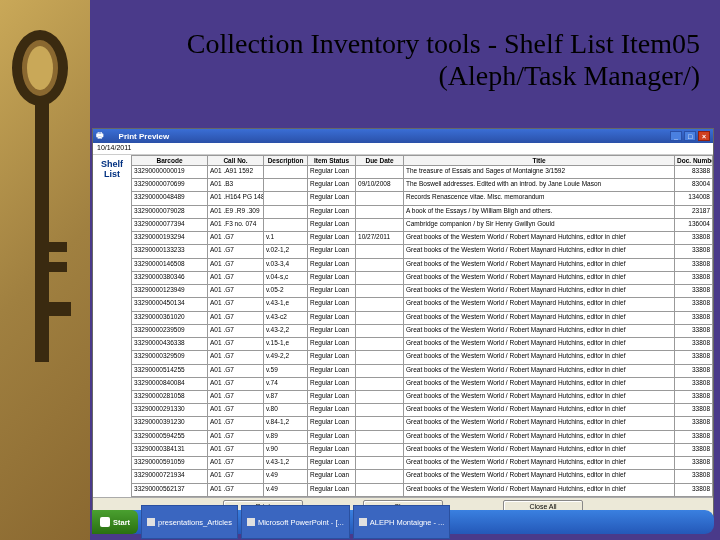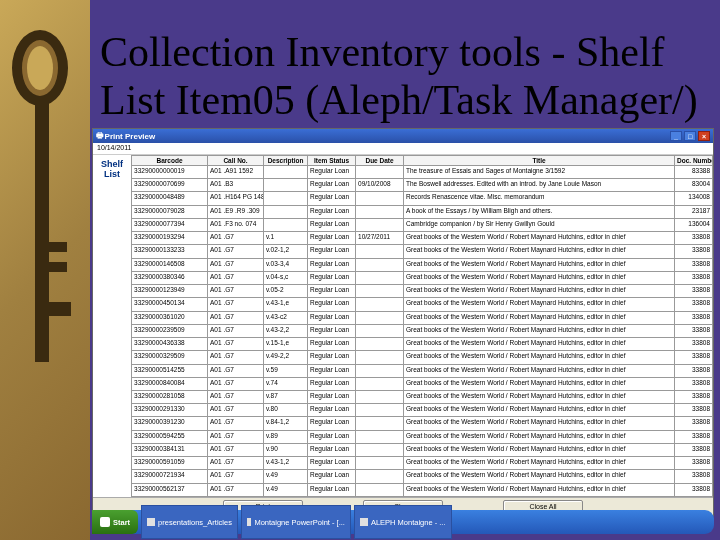--- a/index.html
+++ b/index.html
@@ -4,21 +4,21 @@
 <style>
   * { box-sizing: border-box; margin: 0; padding: 0; }
   body { width: 720px; height: 540px; overflow: hidden; font-family: Arial, sans-serif; }
   .slide { width: 720px; height: 540px; background: #4a3a8a; position: relative; }
   .key-bg { position: absolute; left: 0; top: 0; width: 90px; height: 540px; background: linear-gradient(135deg, #c9a858 0%, #a08040 50%, #8a6830 100%); overflow: hidden; }
   .key-shape { position: absolute; left: 12px; top: 30px; width: 60px; }
   .key-ring { width: 56px; height: 76px; border: 10px solid #3a2a10; border-radius: 50%; background: #8a6830; position: relative; }
   .key-ring::after { content:""; position:absolute; left:50%; top:50%; width:26px; height:44px; background:#c9a858; border-radius:50%; transform:translate(-50%,-50%); }
   .key-shaft { width: 14px; height: 260px; background: #3a2a10; margin: -4px auto 0; position: relative; }
   .key-bit { position:absolute; right:-18px; width:18px; height:10px; background:#3a2a10; }
-  .title { position:absolute; left:100px; top:28px; right:20px; color:#000; font-family:"Times New Roman",serif; font-size:42px; line-height:1.15; text-align:left; }
+  .title { position:absolute; left:100px; top:28px; right:20px; color:#000; font-family:"Times New Roman",serif; font-size:28px; line-height:1.15; text-align:right; }
   .window { position:absolute; left:92px; top:128px; right:6px; bottom:24px; background:#ece9d8; border:1px solid #666; font-size:7.5px; color:#000; display:flex; flex-direction:column; }
   .titlebar { height:14px; background:linear-gradient(#3a6ed5,#2a50a8); color:#fff; display:flex; align-items:center; padding:0 3px; font-size:8px; font-weight:bold; }
   .titlebar .sp { flex:1; }
   .tbtn { width:12px; height:10px; background:#4a80e0; border:1px solid #2a50a8; margin-left:2px; display:flex; align-items:center; justify-content:center; font-size:7px; color:#fff; }
   .tbtn.close { background:#d04020; border-color:#902010; }
   .date-row { height:12px; background:#fff; border-bottom:1px solid #ccc; padding:1px 4px; font-size:7px; }
   .report-area { flex:1; background:#fff; overflow:hidden; display:flex; flex-direction:row; }
   .report-title { text-align:center; font-weight:bold; font-size:9px; color:#003080; padding:4px 0 2px; }
   table { width:100%; border-collapse:collapse; table-layout:fixed; }
   th, td { border:1px solid #999; padding:1px 2px; font-size:6.5px; overflow:hidden; white-space:nowrap; text-overflow:clip; text-align:left; vertical-align:top; }
@@ -52,21 +52,21 @@
         <div class="key-bit" style="top:200px; width:22px; right:-22px; height:14px"></div>
       </div>
     </div>
   </div>
 
   <div class="title">Collection Inventory tools - Shelf List Item05 (Aleph/Task Manager/)</div>
 
   <div class="window">
     <div class="titlebar">
       <span>🖶</span>
-      <span style="margin-left:1px">Print Preview</span>
+      <span style="margin-left:15px">Print Preview</span>
       <span class="sp"></span>
       <div class="tbtn">_</div>
       <div class="tbtn">□</div>
       <div class="tbtn close">×</div>
     </div>
     <div class="date-row">10/14/2011</div>
     <div class="report-area">
       <div class="report-title">Shelf List</div>
       <table>
         <thead>
@@ -321,21 +321,21 @@
       <div class="start-icon"></div>
       <span>Start</span>
     </div>
     <div id="tasks" style="display:flex">
         <div class="task">
           <div class="task-icon"></div>
           <span>presentations_Articles</span>
         </div>
         <div class="task">
           <div class="task-icon"></div>
-          <span>Montaigne PowerPoint - [...</span>
+          <span>Microsoft PowerPoint - [...</span>
         </div>
         <div class="task">
           <div class="task-icon"></div>
           <span>ALEPH Montaigne - ...</span>
         </div>
       </div>
   </div>
 </div>
 
 </body></html>

